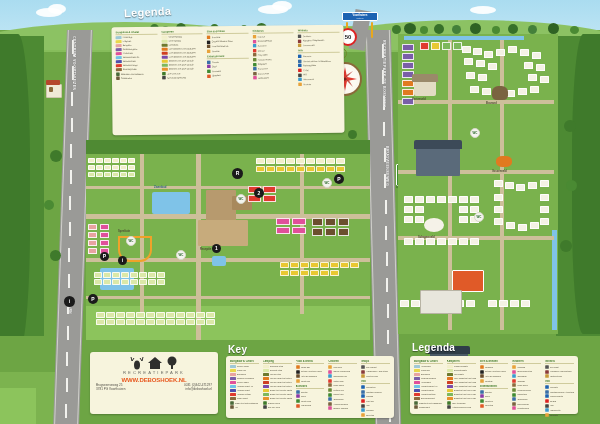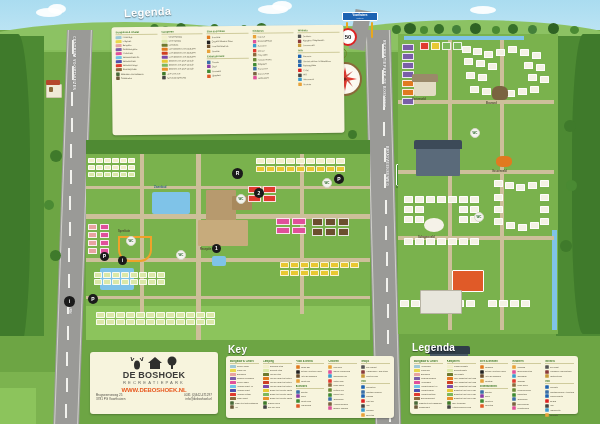--- a/index.html
+++ b/index.html
@@ -1389,21 +1389,20 @@
       </svg>
       <svg width="16" height="14" viewBox="0 0 16 14">
         <polygon points="8,1 15,7 1,7" fill="#2f2f2d"></polygon>
         <rect x="3" y="7" width="10" height="6" fill="#2f2f2d"></rect>
       </svg>
       <svg width="14" height="14" viewBox="0 0 14 14">
         <circle cx="7" cy="5" r="4.5" fill="#2f2f2d"></circle>
         <rect x="6" y="8" width="2" height="5" fill="#2f2f2d"></rect>
       </svg>
     </div>
-    <div class="logo-name">DE BOSHOEK</div>
     <div class="logo-sub">RECREATIEPARK</div>
     <div style="height:2px;"></div>
     <div class="logo-url">WWW.DEBOSHOEK.NL</div>
     <div class="logo-addr">
       <span>Brugveenseweg 25</span>
       <span>0031 (0)342-471297</span>
     </div>
     <div class="logo-addr">
       <span>3781 PG Voorthuizen</span>
       <span>info@deboshoek.nl</span>

